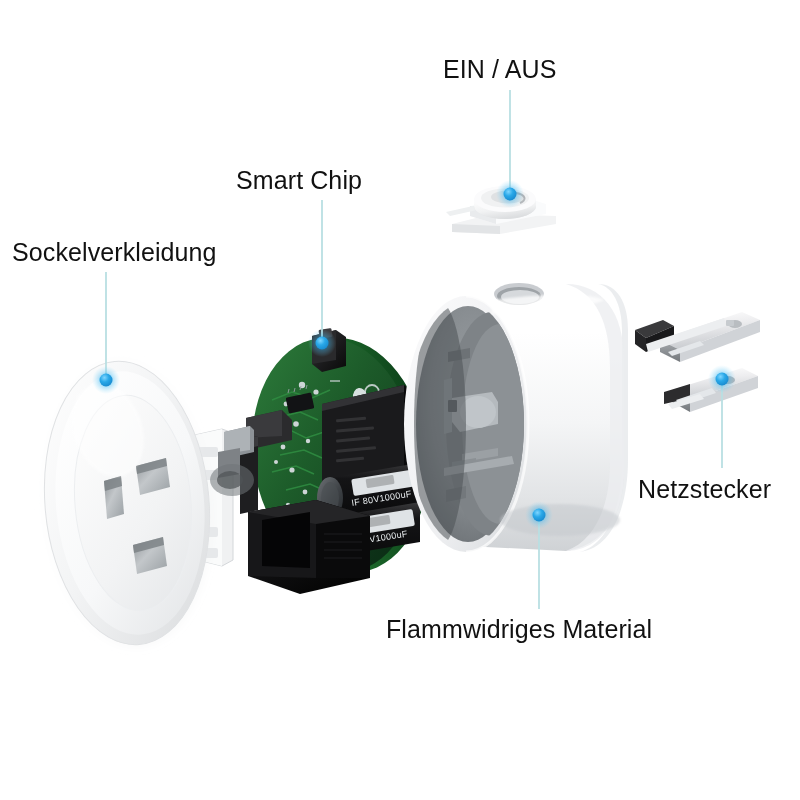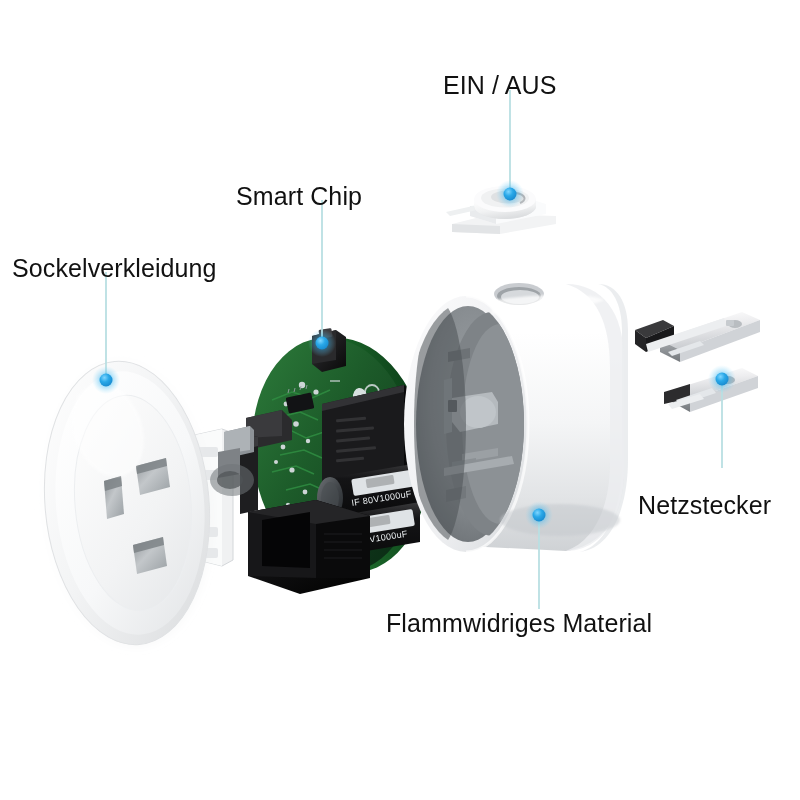--- a/index.html
+++ b/index.html
@@ -24,21 +24,20 @@
   }
   .callout-label {
     position: absolute;
     color: #111111;
     font-family: "Liberation Sans", sans-serif;
     font-size: 25px;
     font-weight: 400;
     letter-spacing: 0.1px;
     white-space: nowrap;
     line-height: 1;
-    margin-top: 16px;
   }
 </style>
 </head>
 <body>
 
 <div id="scene">
 
   <svg class="layer" viewBox="0 0 800 800">
     <defs>
 
@@ -431,16 +430,16 @@
           <circle cx="539" cy="515" r="6.5" fill="url(#dotCore)"></circle>
         </g>
       </g>
   </svg>
 
   <div id="label-layer">
       <div class="callout-label" style="left: 12px; top: 240px; color: rgb(17, 17, 17); text-align: center;">Sockelverkleidung</div>
       <div class="callout-label" style="left: 236px; top: 168px; color: rgb(17, 17, 17); text-align: right;">Smart Chip</div>
       <div class="callout-label" style="left: 443px; top: 57px; color: rgb(17, 17, 17);">EIN / AUS</div>
       <div class="callout-label" style="left: 638px; top: 477px; color: rgb(17, 17, 17);">Netzstecker</div>
-      <div class="callout-label" style="left: 386px; top: 595px; color: rgb(17, 17, 17);">Flammwidriges Material</div>
+      <div class="callout-label" style="left: 386px; top: 617px; color: rgb(17, 17, 17);">Flammwidriges Material</div>
     </div>
 
 </div>
 
 </body></html>

